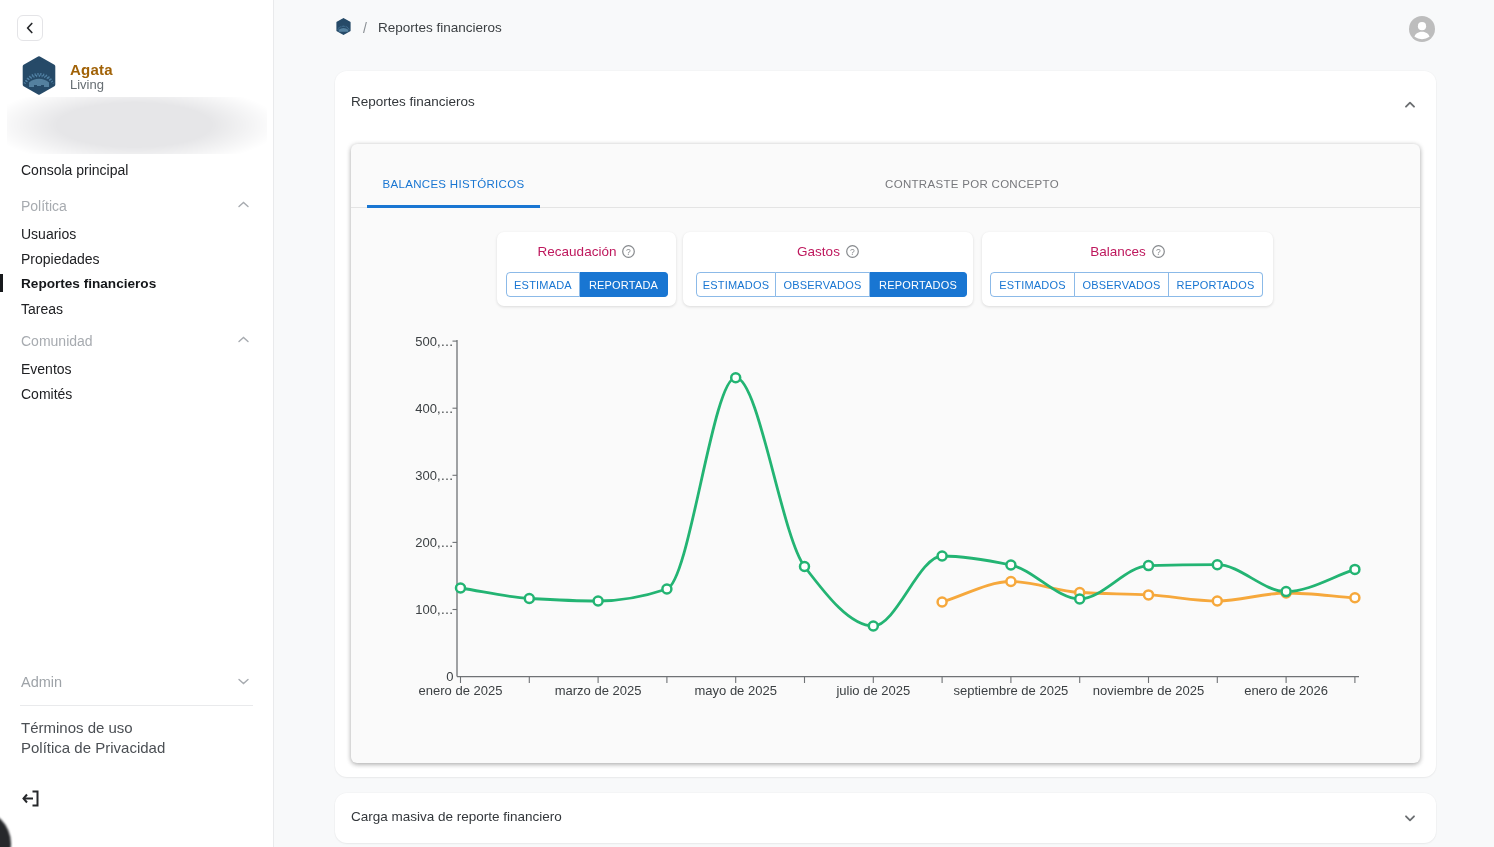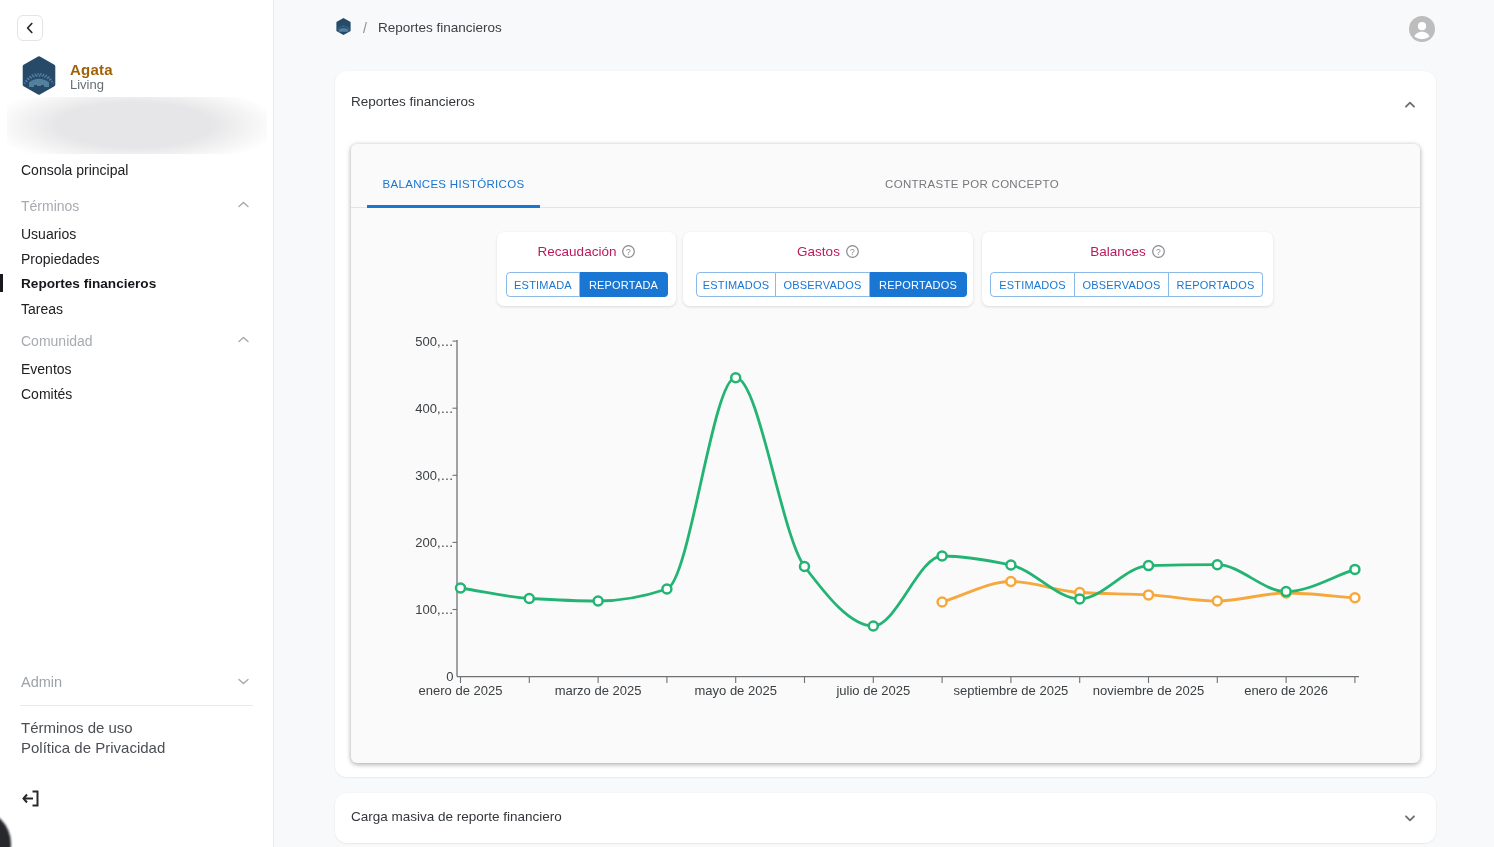--- a/index.html
+++ b/index.html
@@ -61,21 +61,21 @@
   <svg class="logo-hex" viewBox="0 0 38 39">
     <path d="M19 2 L33.5 10.4 L33.5 28.6 L19 37 L4.5 28.6 L4.5 10.4 Z" fill="#264a68" stroke="#264a68" stroke-width="3.6" stroke-linejoin="round"></path>
     <path d="M6 25.7 A 14.5 13.5 0 0 1 32 25.7" stroke="#4f7fa2" stroke-width="2.6" stroke-dasharray="1.3 1.5" fill="none"></path>
     <path d="M4.5 27.5 A 17 16 0 0 1 33.5 27.5" stroke="#4f7fa2" stroke-width="2.2" stroke-dasharray="1.1 1.7" fill="none"></path>
     <path d="M9 31 L9 26.5 Q13.5 22.8 19 22.8 Q24.5 22.8 29 26.5 L29 31 L24 31 L24 29 L21 29 L21 30 L17 30 L17 29 L14 29 L14 31 Z" fill="#54809f"></path>
   </svg>
   <div class="logo-name">Agata</div>
   <div class="logo-sub">Living</div>
   <div class="blurbox"></div>
   <div class="mitem" style="top:162px;">Consola principal</div>
-  <div class="msec" style="top:198px;">Términos</div>
+  <div class="msec" style="top:198px;">Política</div>
   <svg class="chev" style="left:238px;top:201px;" width="11" height="7" viewBox="0 0 11 7">
       <path d="M1 5.5 L5.5 1.5 L10 5.5" stroke="#a7abb0" stroke-width="1.4" fill="none" stroke-linecap="round"></path>
     </svg>
   <div class="mitem" style="top:226px;">Usuarios</div>
   <div class="mitem" style="top:251px;">Propiedades</div>
   <div class="mitem" style="top:276px;font-weight:bold;font-size:13.6px;color:#141619;">Reportes financieros</div>
   <div class="activebar"></div>
   <div class="mitem" style="top:301px;">Tareas</div>
   <div class="msec" style="top:333px;">Comunidad</div>
   <svg class="chev" style="left:238px;top:336px;" width="11" height="7" viewBox="0 0 11 7">

